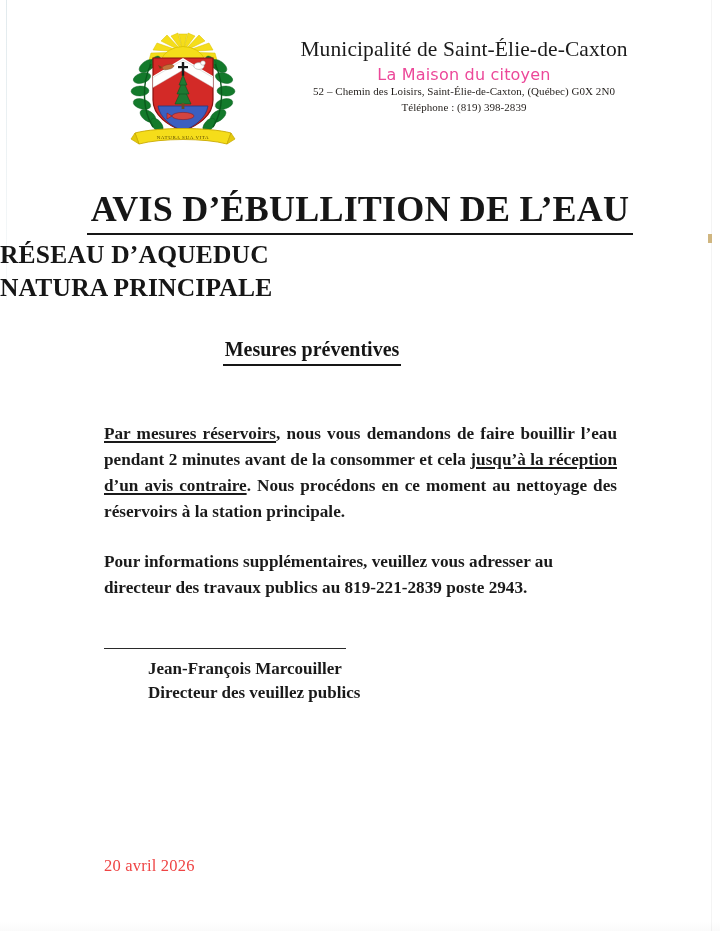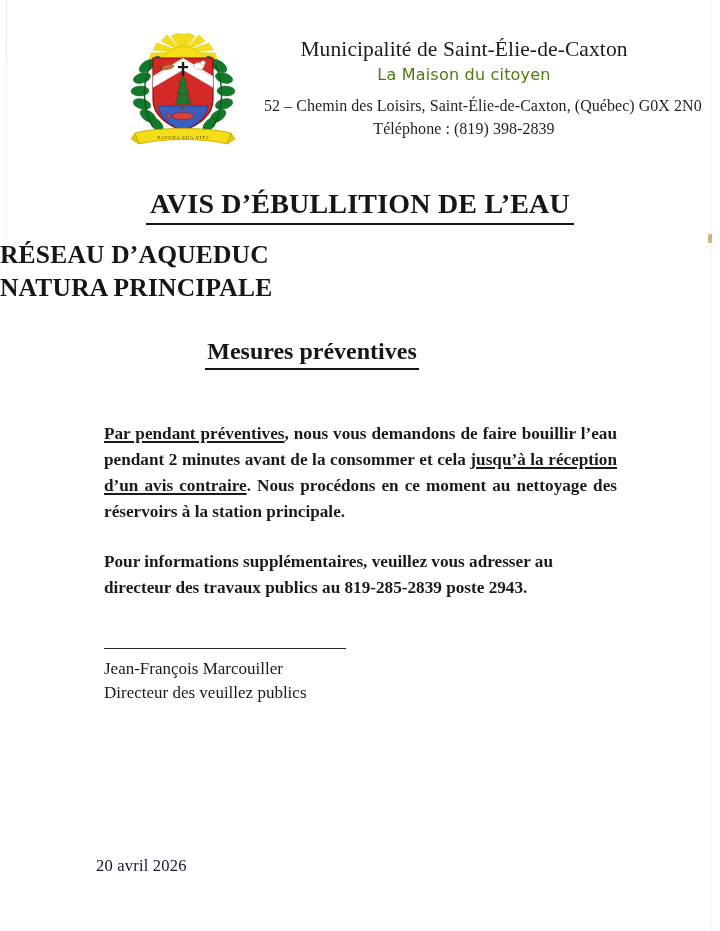--- a/index.html
+++ b/index.html
@@ -96,43 +96,42 @@
     font-weight: 400;
     letter-spacing: 0.1px;
     color: #1b1b1b;
     line-height: 1.1;
     white-space: nowrap;
   }
   .org-tagline {
     font-family: "DejaVu Sans", sans-serif;
     font-size: 16px;
     font-weight: 400;
-    color: #4d7c0f;
+    color: #ec4899;
     margin-top: 4px;
     line-height: 1.15;
     letter-spacing: 0.2px;
   }
   .contact-block {
-    margin-top: 11px;
     font-family: "Liberation Serif", "DejaVu Serif", serif;
-    font-size: 16px;
+    font-size: 11px;
     color: #231f1c;
     line-height: 1.42;
     letter-spacing: 0.05px;
   }
   .contact-line { white-space: nowrap; }
 
   
   .title-main {
     position: absolute;
     left: 0;
     top: 188px;
     width: 720px;
     text-align: center;
-    font-size: 28px;
+    font-size: 36px;
     font-weight: 700;
     letter-spacing: 0.2px;
     color: #161616;
   }
   .title-main span.u {
     border-bottom: 2.4px solid #161616;
     padding: 0 4px 3px 4px;
     display: inline-block;
   }
 
@@ -148,21 +147,21 @@
     letter-spacing: 0.2px;
     color: #161616;
   }
 
   .title-measures {
     position: absolute;
     left: 0;
     top: 338px;
     width: 624px;
     text-align: center;
-    font-size: 24px;
+    font-size: 20px;
     font-weight: 700;
     color: #161616;
   }
   .title-measures span.u {
     border-bottom: 2.3px solid #161616;
     padding: 0 2px 3px 2px;
     display: inline-block;
   }
 
   
@@ -199,33 +198,34 @@
   }
   .sign-rule {
     width: 242px;
     height: 0;
     border-top: 1.6px solid #2a2a2a;
     margin-bottom: 8px;
   }
   .sign-name,
   .sign-role {
     font-size: 17px;
-    font-weight: 400;
+    font-weight: 700;
     line-height: 1.42;
     color: #1a1a1a;
+    margin-left: 44px;
   }
 
   
   .date-line {
     position: absolute;
-    left: 96px;
+    left: 104px;
     top: 856px;
     font-size: 16.5px;
     font-weight: 400;
-    color: #0f172a;
+    color: #ef4444;
     letter-spacing: 0.2px;
   }
 </style>
 </head>
 <body>
 
 <div class="page">
 
   <div class="scan-edge-line"></div>
   <div class="scan-edge-line-right"></div>
@@ -323,23 +323,23 @@
   <div class="title-sub">
     <div>RÉSEAU D’AQUEDUC</div>
     <div>NATURA PRINCIPALE</div>
   </div>
 
   <div class="title-measures">
     <span class="u">Mesures préventives</span>
   </div>
 
   <div class="body-block">
-    <p class="para para-justified"><span class="u-txt">Par pendant préventives</span><span>, nous vous demandons de faire bouillir l’eau pendant 2 minutes avant de la consommer et cela </span><span class="u-txt">jusqu’à la réception d’un avis contraire</span><span>. Nous procédons en ce moment au nettoyage des réservoirs à la station principale.</span></p>
-
-    <p class="para">Pour informations supplémentaires, veuillez vous adresser au directeur des travaux publics au 819-285-2839 poste 2943.</p>
+    <p class="para para-justified"><span class="u-txt">Par mesures réservoirs</span><span>, nous vous demandons de faire bouillir l’eau pendant 2 minutes avant de la consommer et cela </span><span class="u-txt">jusqu’à la réception d’un avis contraire</span><span>. Nous procédons en ce moment au nettoyage des réservoirs à la station principale.</span></p>
+
+    <p class="para">Pour informations supplémentaires, veuillez vous adresser au directeur des travaux publics au 819-221-2839 poste 2943.</p>
   </div>
 
   <div class="sign-block">
     <div class="sign-rule"></div>
     <div class="sign-name">Jean-François Marcouiller</div>
     <div class="sign-role">Directeur des veuillez publics</div>
   </div>
 
   <div class="date-line">20 avril 2026</div>
 

